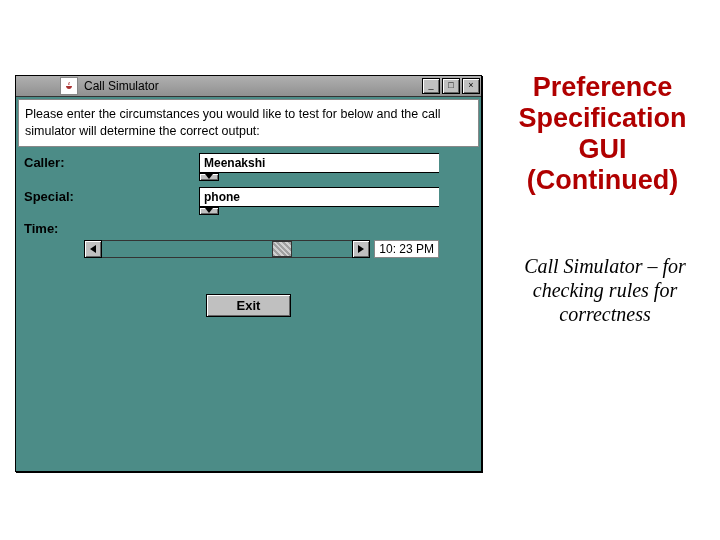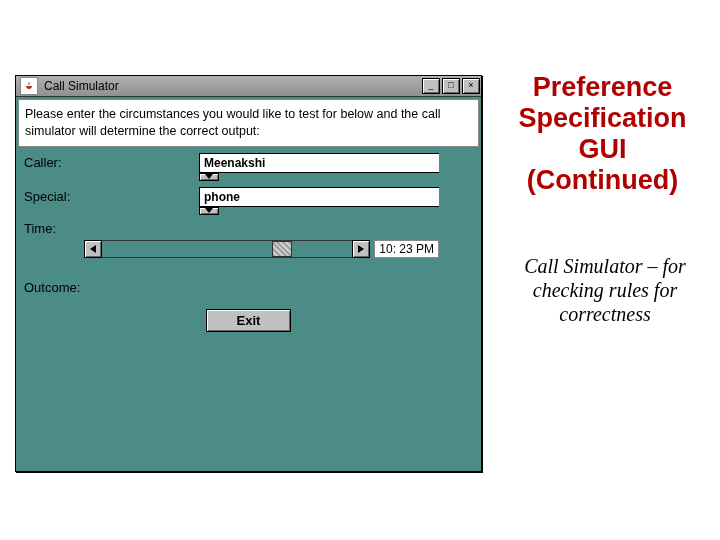--- a/index.html
+++ b/index.html
@@ -20,20 +20,21 @@
     border: 1px solid #000;
     background: #4c8c87;
     box-shadow: 1px 1px 0 #000;
   }
   .titlebar {
     height: 20px;
     background: linear-gradient(#b0b0b0, #909090);
     display: flex;
     align-items: center;
     border-bottom: 1px solid #333;
+    padding-left: 40px;
   }
   .sysicon {
     width: 16px;
     height: 16px;
     margin: 2px 4px;
     background: #fff;
     border: 1px solid #888;
     display: flex;
     align-items: center;
     justify-content: center;
@@ -71,21 +72,21 @@
   .form-area {
     padding: 4px 8px 0 8px;
   }
   .row {
     display: flex;
     align-items: center;
     margin-bottom: 14px;
   }
   .row-label {
     width: 175px;
-    font-weight: normal;
+    font-weight: bold;
     font-size: 13px;
     color: #000;
     flex: none;
   }
   .combo {
     display: flex;
     align-items: stretch;
     width: 240px;
     height: 20px;
     flex-direction: column;
@@ -270,21 +271,20 @@
       <div class="slider-arrow">
         <svg width="6" height="8">
             <path d="M0 0l6 4-6 4z" fill="#000"></path>
           </svg>
       </div>
       <div class="time-value">10: 23 PM</div>
     </div>
 
 
     <div class="row" style="margin-top:22px;">
-      <div class="row-label" style="width:120px;">Outcome:</div>
     </div>
 
     <div class="exit-row">
       <div class="exit-btn">Exit</div>
     </div>
 
   </div>
 </div>
 
 </body></html>

